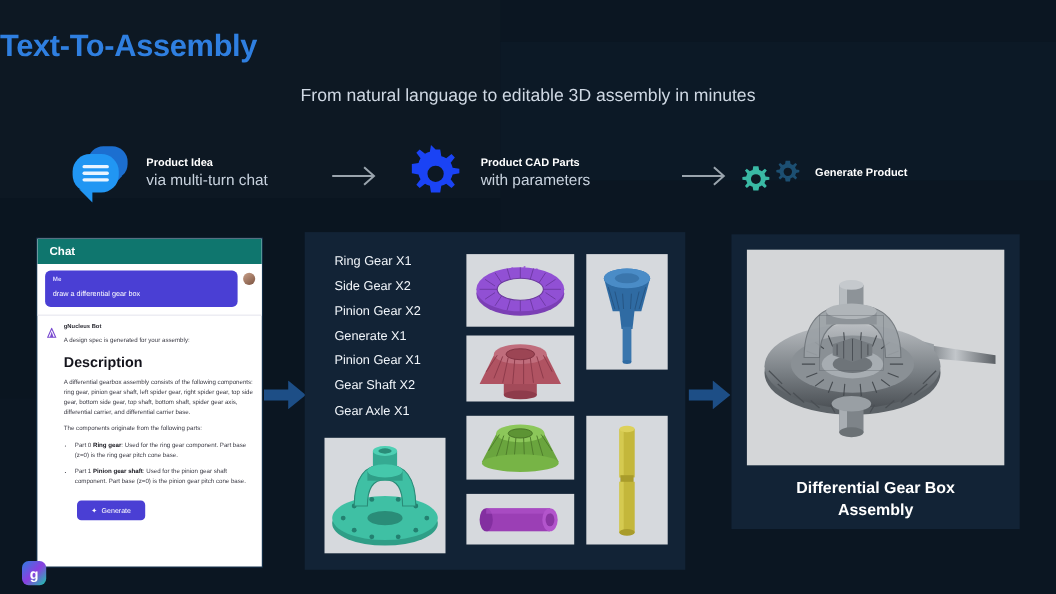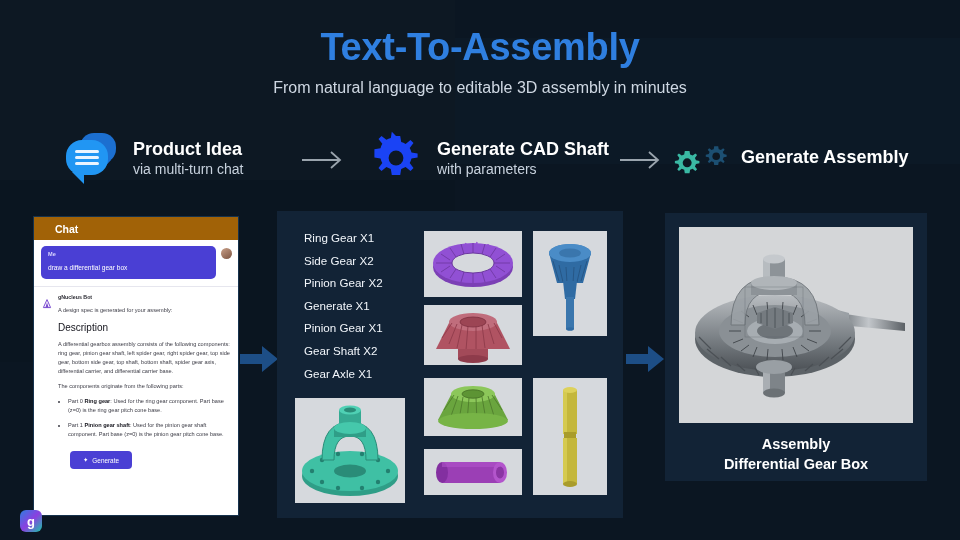--- a/index.html
+++ b/index.html
@@ -9,34 +9,34 @@
     font-family: "Liberation Sans", sans-serif;
     position: relative;
     color: #e8eef5;
   }
   .bg-tint-a { position:absolute; left:0; top:0; width:455px; height:180px; background:#0d1823; }
   .bg-tint-b { position:absolute; left:455px; top:38px; width:505px; height:126px; background:#0c1926; }
   .bg-tint-c { position:absolute; left:0; top:180px; width:455px; height:182px; background:#0a1520; }
 
   
   .title {
-    position: absolute; left:0; top:26px; width:960px; text-align:center;
-    font-size: 38px; font-weight: bold; color:#2f7fe0; letter-spacing:-0.3px;
+    position: absolute; left:0; top:26px; width:960px; text-align:left;
+    font-size: 28px; font-weight: bold; color:#2f7fe0; letter-spacing:-0.3px;
   }
   .subtitle {
     position: absolute; left:0; top:79px; width:960px; text-align:center;
     font-size: 16px; color:#cfd8e3; font-weight: normal;
   }
 
   
   .steps { position:absolute; left:0; top:128px; width:960px; height:66px; }
   .step { position:absolute; display:flex; align-items:center; gap:13px; }
   .step-icon { width:56px; height:56px; position:relative; flex:0 0 auto; }
   .step-text { display:flex; flex-direction:column; justify-content:center; line-height:1.28; }
-  .step-title { font-size:18px; font-weight:bold; color:#ffffff; white-space:nowrap; }
+  .step-title { font-size:10px; font-weight:bold; color:#ffffff; white-space:nowrap; }
   .step-sub { font-size:14px; color:#c8d2de; white-space:nowrap; }
   .arrow-h { position:absolute; top:22px; width:46px; height:20px; }
 
   
   .bubble-wrap { position:absolute; inset:0; }
   .bubble-back {
     position:absolute; left:16px; top:3px; width:36px; height:30px;
     background:#1c6fd0; border-radius:14px;
   }
   .bubble-back:after{
@@ -51,33 +51,33 @@
     content:""; position:absolute; left:6px; bottom:-9px; width:0;height:0;
     border-right:12px solid #2196f3; border-bottom:12px solid transparent;
   }
   .bubble-line { position:absolute; left:9px; height:2.6px; background:#eaf4ff; border-radius:2px; }
 
   
   .chat-panel {
     position:absolute; left:34px; top:217px; width:204px; height:298px;
     background:#ffffff; overflow:hidden; box-shadow:0 0 0 1px #16324d;
   }
-  .chat-header { height:23px; background:#a16207; display:flex; align-items:center; padding-left:21px; }
+  .chat-header { height:23px; background:#0f766e; display:flex; align-items:center; padding-left:11px; }
   .chat-header-title { color:#fff; font-size:10.5px; font-weight:bold; }
   .chat-user-row { padding:6px 6px 7px 7px; display:flex; gap:5px; align-items:flex-start; background:#fff; border-bottom:1px solid #e6e6ee; }
   .chat-bubble-user { flex:1; background:#4a3fd4; border-radius:5px; padding:5px 7px 8px 7px; }
   .cbu-name { color:#d8d4ff; font-size:5.6px; font-weight:bold; margin-bottom:7px; }
   .cbu-text { color:#ffffff; font-size:6.6px; }
   .avatar { width:11px; height:11px; border-radius:50%; background:linear-gradient(145deg,#c9a089,#7b5340); margin-top:2px; flex:0 0 auto; }
   .chat-bot { padding:7px 8px 0 8px; display:flex; gap:6px; }
   .bot-logo { width:10px; height:10px; flex:0 0 auto; margin-top:1px; }
   .bot-body { flex:1; min-width:0; }
   .bot-name { font-size:5.3px; font-weight:bold; color:#2b2b33; margin-bottom:6px; }
   .bot-line { font-size:5.6px; color:#3c3c46; line-height:1.62; margin-bottom:6px; }
-  .bot-h2 { font-size:10px; font-weight:normal; color:#14141c; margin:7px 0 7px 0; }
+  .bot-h2 { font-size:13px; font-weight:bold; color:#14141c; margin:7px 0 7px 0; }
   .bot-ul { margin:0 0 0 10px; padding:0; }
   .bot-ul li { font-size:5.6px; color:#3c3c46; line-height:1.62; margin-bottom:6px; }
   .bot-ul li b { color:#14141c; }
   .gen-btn {
     margin:6px 0 0 12px; display:inline-flex; align-items:center; gap:4px;
     background:#4a3fd4; color:#fff; border:none; border-radius:4px;
     padding:5px 13px; font-size:6.4px; font-family:inherit;
   }
 
   .parts-panel {
@@ -146,21 +146,21 @@
   <div class="step" style="left:368px; top:2px;">
     <div class="step-icon">
       <svg viewBox="0 0 56 56">
           <g fill="#1a43f5">
         <path d="M28 6 l4.2 0 1 6.1 a16.5 16.5 0 0 1 4.4 1.8 l4.9-3.8 3 3 -3.8 4.9 a16.5 16.5 0 0 1 1.8 4.4 l6.1 1 0 4.2 -6.1 1 a16.5 16.5 0 0 1 -1.8 4.4 l3.8 4.9 -3 3 -4.9-3.8 a16.5 16.5 0 0 1 -4.4 1.8 l-1 6.1 -4.2 0 -4.2 0 -1-6.1 a16.5 16.5 0 0 1 -4.4-1.8 l-4.9 3.8 -3-3 3.8-4.9 a16.5 16.5 0 0 1 -1.8-4.4 l-6.1-1 0-4.2 0-4.2 6.1-1 a16.5 16.5 0 0 1 1.8-4.4 l-3.8-4.9 3-3 4.9 3.8 a16.5 16.5 0 0 1 4.4-1.8 l1-6.1z"></path>
         <circle cx="28" cy="28" r="7.4" fill="#0d1823"></circle>
           </g>
         </svg>
     </div>
     <div class="step-text">
-      <div class="step-title">Generate CAD Shaft</div>
+      <div class="step-title">Product CAD Parts</div>
       <div class="step-sub">with parameters</div>
     </div>
   </div>
 
   <div class="arrow-h" style="left:618px;">
     <svg viewBox="0 0 46 20">
         <path d="M2 10 H40 M31 2 L40 10 L31 18" stroke="#9aa4ad" stroke-width="1.8" fill="none"></path>
       </svg>
   </div>
 
@@ -171,21 +171,21 @@
           <path d="M28 -2 l5 0 1.3 7.4 a18 18 0 0 1 5.3 2.2 l5.9-4.6 3.6 3.6 -4.6 5.9 a18 18 0 0 1 2.2 5.3 l7.4 1.3 0 5 -7.4 1.3 a18 18 0 0 1 -2.2 5.3 l4.6 5.9 -3.6 3.6 -5.9-4.6 a18 18 0 0 1 -5.3 2.2 l-1.3 7.4 -5 0 -5 0 -1.3-7.4 a18 18 0 0 1 -5.3-2.2 l-5.9 4.6 -3.6-3.6 4.6-5.9 a18 18 0 0 1 -2.2-5.3 l-7.4-1.3 0-5 7.4-1.3 a18 18 0 0 1 2.2-5.3 l-4.6-5.9 3.6-3.6 5.9 4.6 a18 18 0 0 1 5.3-2.2 l1.3-7.4z"></path>
           <circle cx="28" cy="23" r="9.5" fill="#0d1823"></circle>
         </g>
         <g fill="#3ab9a4" transform="translate(2,22) scale(0.47)">
           <path d="M28 -2 l5 0 1.3 7.4 a18 18 0 0 1 5.3 2.2 l5.9-4.6 3.6 3.6 -4.6 5.9 a18 18 0 0 1 2.2 5.3 l7.4 1.3 0 5 -7.4 1.3 a18 18 0 0 1 -2.2 5.3 l4.6 5.9 -3.6 3.6 -5.9-4.6 a18 18 0 0 1 -5.3 2.2 l-1.3 7.4 -5 0 -5 0 -1.3-7.4 a18 18 0 0 1 -5.3-2.2 l-5.9 4.6 -3.6-3.6 4.6-5.9 a18 18 0 0 1 -2.2-5.3 l-7.4-1.3 0-5 7.4-1.3 a18 18 0 0 1 2.2-5.3 l-4.6-5.9 3.6-3.6 5.9 4.6 a18 18 0 0 1 5.3-2.2 l1.3-7.4z"></path>
           <circle cx="28" cy="23" r="9.5" fill="#0d1823"></circle>
         </g>
       </svg>
     </div>
     <div class="step-text">
-      <div class="step-title">Generate Assembly</div>
+      <div class="step-title">Generate Product</div>
     </div>
   </div>
 </div>
 
 <div class="chat-panel">
   <div class="chat-header">
     <span class="chat-header-title">Chat</span>
   </div>
 
   <div class="chat-user-row">
@@ -405,20 +405,20 @@
       <rect x="84" y="140" width="7" height="26" fill="#a9aeb3"></rect>
       <ellipse cx="95" cy="166" rx="11" ry="4.5" fill="#6b7175"></ellipse>
       <ellipse cx="95" cy="140" rx="18" ry="7" fill="#999fa4"></ellipse>
 
       <g stroke="#5a5f64" stroke-width="0.5" opacity="0.6" fill="none">
         <rect x="66" y="60" width="58" height="50"></rect>
       </g>
     </svg>
   </div>
   <div class="asm-caption">
+    <div>Differential Gear Box</div>
     <div>Assembly</div>
-    <div>Differential Gear Box</div>
   </div>
 </div>
 
 <div class="logo">
   <span class="logo-g">g</span>
 </div>
 
 </body></html>

